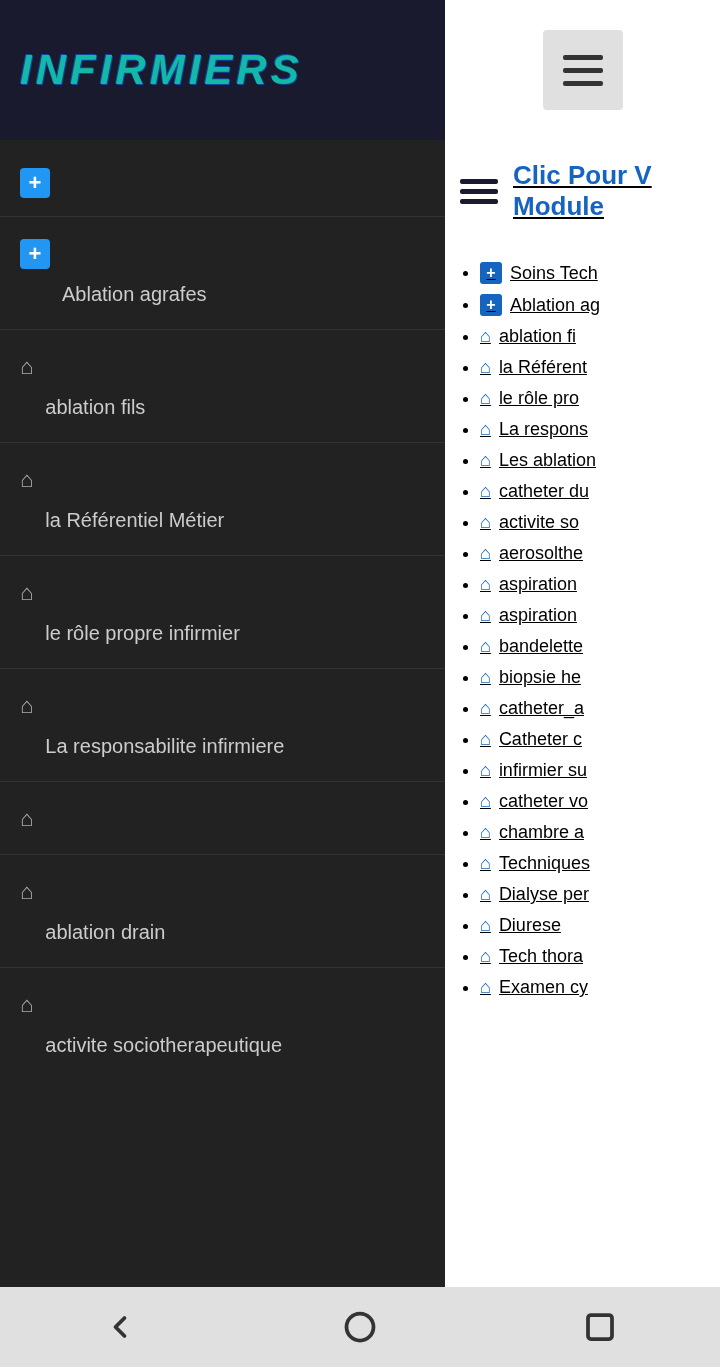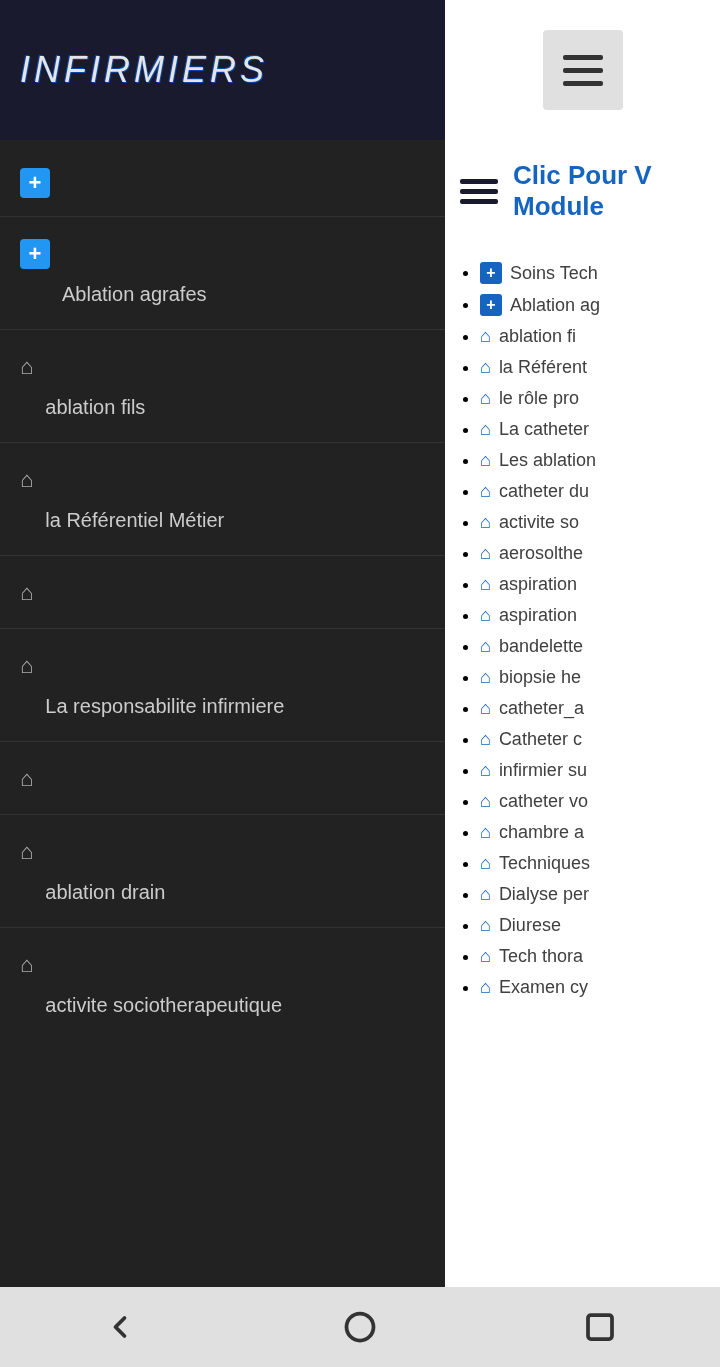--- a/index.html
+++ b/index.html
@@ -20,23 +20,23 @@
       background: #1a1a2e;
     }
     .logo-section {
       width: 445px;
       background: #1a1a2e;
       display: flex;
       align-items: center;
       padding: 20px;
     }
     .logo-text {
-      font-size: 36px;
-      font-weight: 400;
-      color: #e5e5e5;
+      font-size: 42px;
+      font-weight: 700;
+      color: #14b8a6;
       text-transform: uppercase;
       letter-spacing: 4px;
       font-style: italic;
       text-shadow: 1px 1px 0 #0d47a1, -1px -1px 0 #0d47a1;
     }
     .hamburger-section {
       width: 275px;
       background: #fff;
       display: flex;
       align-items: center;
@@ -120,20 +120,21 @@
       line-height: 1.3;
       margin-top: 42px;
     }
 
     
     .right-panel {
       flex: 1;
       background: #fff;
       padding: 20px 15px;
       overflow: hidden;
+      text-decoration: underline;
     }
     .module-header {
       display: flex;
       align-items: center;
       gap: 15px;
       margin-bottom: 25px;
     }
     .menu-lines {
       display: flex;
       flex-direction: column;
@@ -183,21 +184,21 @@
       border-radius: 3px;
       display: inline-flex;
       align-items: center;
       justify-content: center;
       color: #fff;
       font-size: 16px;
       font-weight: bold;
       flex-shrink: 0;
     }
     .list-item-label {
-      color: #404040;
+      color: #000000;
       white-space: nowrap;
       overflow: hidden;
     }
 
     
     .android-nav {
       height: 80px;
       background: #e0e0e0;
       display: flex;
       align-items: center;
@@ -255,20 +256,21 @@
       <span class="sidebar-item-text">ablation fils</span>
     </div>
 
     <div class="sidebar-item">
       <span class="home-icon">⌂</span>
       <span class="sidebar-item-text">la Référentiel Métier</span>
     </div>
 
     <div class="sidebar-item">
       <span class="home-icon">⌂</span>
+      <span class="sidebar-item-text">le rôle propre infirmier</span>
     </div>
 
     <div class="sidebar-item">
       <span class="home-icon">⌂</span>
       <span class="sidebar-item-text">La responsabilite infirmiere</span>
     </div>
 
     <div class="sidebar-item">
       <span class="home-icon">⌂</span>
     </div>
@@ -329,21 +331,21 @@
       <li>
         <div class="menu-list-item">
           <span class="list-home-icon">⌂</span>
           <span class="list-item-label">le rôle pro</span>
         </div>
       </li>
 
       <li>
         <div class="menu-list-item">
           <span class="list-home-icon">⌂</span>
-          <span class="list-item-label">La catheter</span>
+          <span class="list-item-label">La respons</span>
         </div>
       </li>
 
       <li>
         <div class="menu-list-item">
           <span class="list-home-icon">⌂</span>
           <span class="list-item-label">Les ablation</span>
         </div>
       </li>
 

